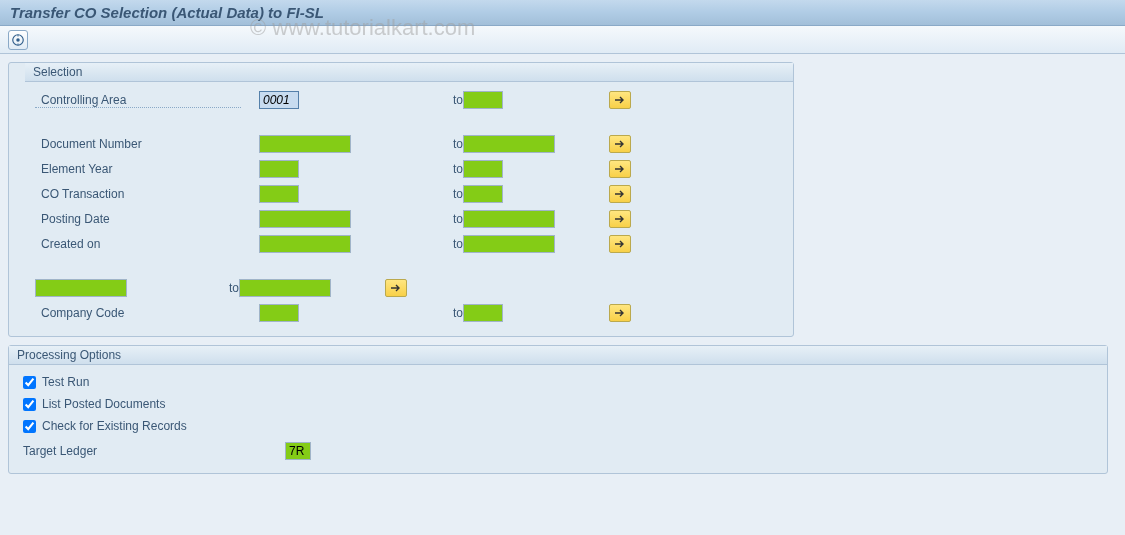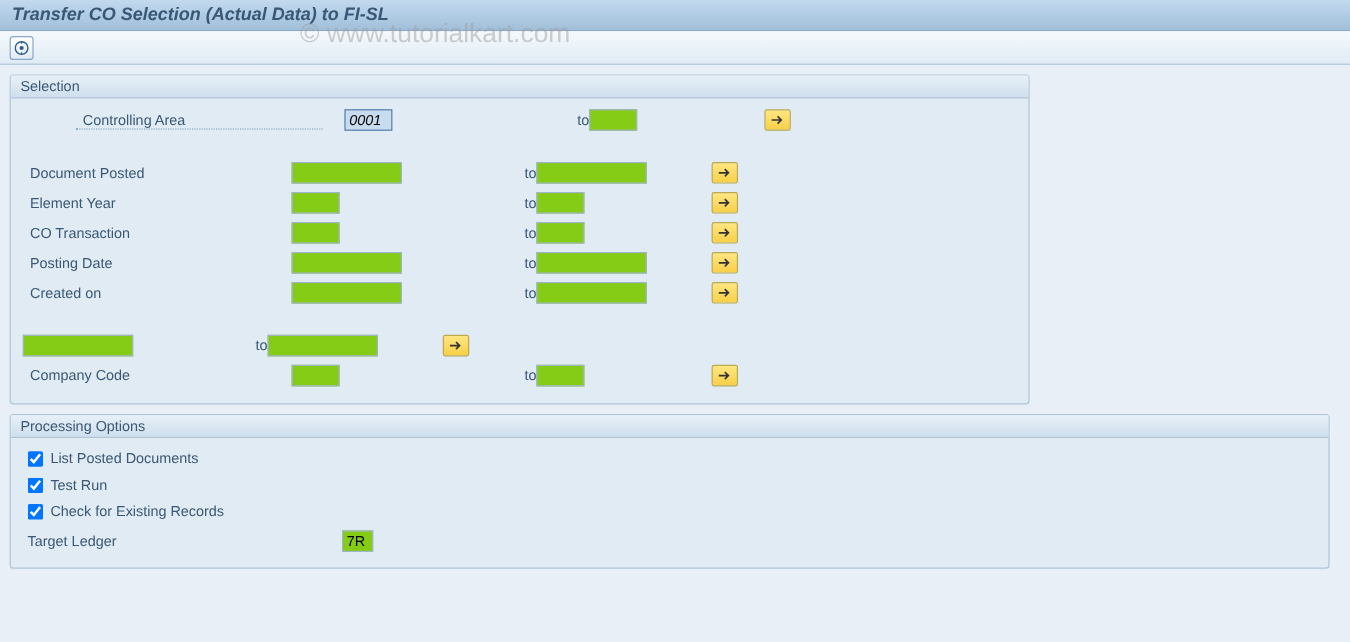--- a/index.html
+++ b/index.html
@@ -77,21 +77,20 @@
     .row.spacer { height: 18px; }
     .label {
       width: 224px;
       padding-left: 6px;
       color: #3a5775;
     }
     .label.underline {
       border-bottom: 1px dotted #8aa9c7;
       width: 206px;
       margin-right: 18px;
-      margin-left: 44px;
     }
     input.field {
       border: 1px solid #a0b4c8;
       background: #84cc16;
       font-size: 12px;
       padding: 1px 3px;
       height: 18px;
       font-family: Arial, sans-serif;
     }
     input.field.selected {
@@ -161,40 +160,40 @@
       <line x1="8" y1="2" x2="8" y2="4" stroke="#2e5c8a" stroke-width="1"></line>
       <line x1="8" y1="12" x2="8" y2="14" stroke="#2e5c8a" stroke-width="1"></line>
     </svg>
   </div>
 </div>
 
 <div class="watermark">© www.tutorialkart.com</div>
 
 <div class="content">
 
-  <div class="group" style="width: 850px;">
+  <div class="group" style="width: 786px; padding-left: 16px;">
     <div class="group-title">Selection</div>
     <div class="group-body">
 
       <div class="row">
         <div class="label underline">Controlling Area</div>
         <div class="col-from"><input class="field w-short selected" value="0001" style=""></div>
         <div class="to-label">to</div>
         <div class="col-to"><input class="field w-short" value="" style=""></div>
         <div class="multi-btn">
           <svg viewBox="0 0 12 10">
               <path d="M1 5 L9 5 M6 2 L9 5 L6 8" fill="none" stroke="#333" stroke-width="1.4"></path>
             </svg>
         </div>
       </div>
 
       <div class="row spacer"></div>
 
       <div class="row">
-        <div class="label">Document Posted</div>
+        <div class="label">Document Number</div>
         <div class="col-from"><input class="field w-doc" value="" style=""></div>
         <div class="to-label">to</div>
         <div class="col-to"><input class="field w-doc" value="" style=""></div>
         <div class="multi-btn">
           <svg viewBox="0 0 12 10">
               <path d="M1 5 L9 5 M6 2 L9 5 L6 8" fill="none" stroke="#333" stroke-width="1.4"></path>
             </svg>
         </div>
       </div>
 
@@ -272,25 +271,25 @@
       </div>
 
     </div>
   </div>
 
   <div class="group" style="width: 1100px;">
     <div class="group-title">Processing Options</div>
     <div class="group-body">
       <div class="chk-row">
         <input type="checkbox" checked="" style="">
-        <span class="clabel">List Posted Documents</span>
+        <span class="clabel">Test Run</span>
       </div>
       <div class="chk-row">
         <input type="checkbox" checked="" style="">
-        <span class="clabel">Test Run</span>
+        <span class="clabel">List Posted Documents</span>
       </div>
       <div class="chk-row">
         <input type="checkbox" checked="" style="">
         <span class="clabel">Check for Existing Records</span>
       </div>
       <div class="target-row">
         <span class="tlabel">Target Ledger</span>
         <input class="field w-tiny" value="7R" style="">
       </div>
     </div>

